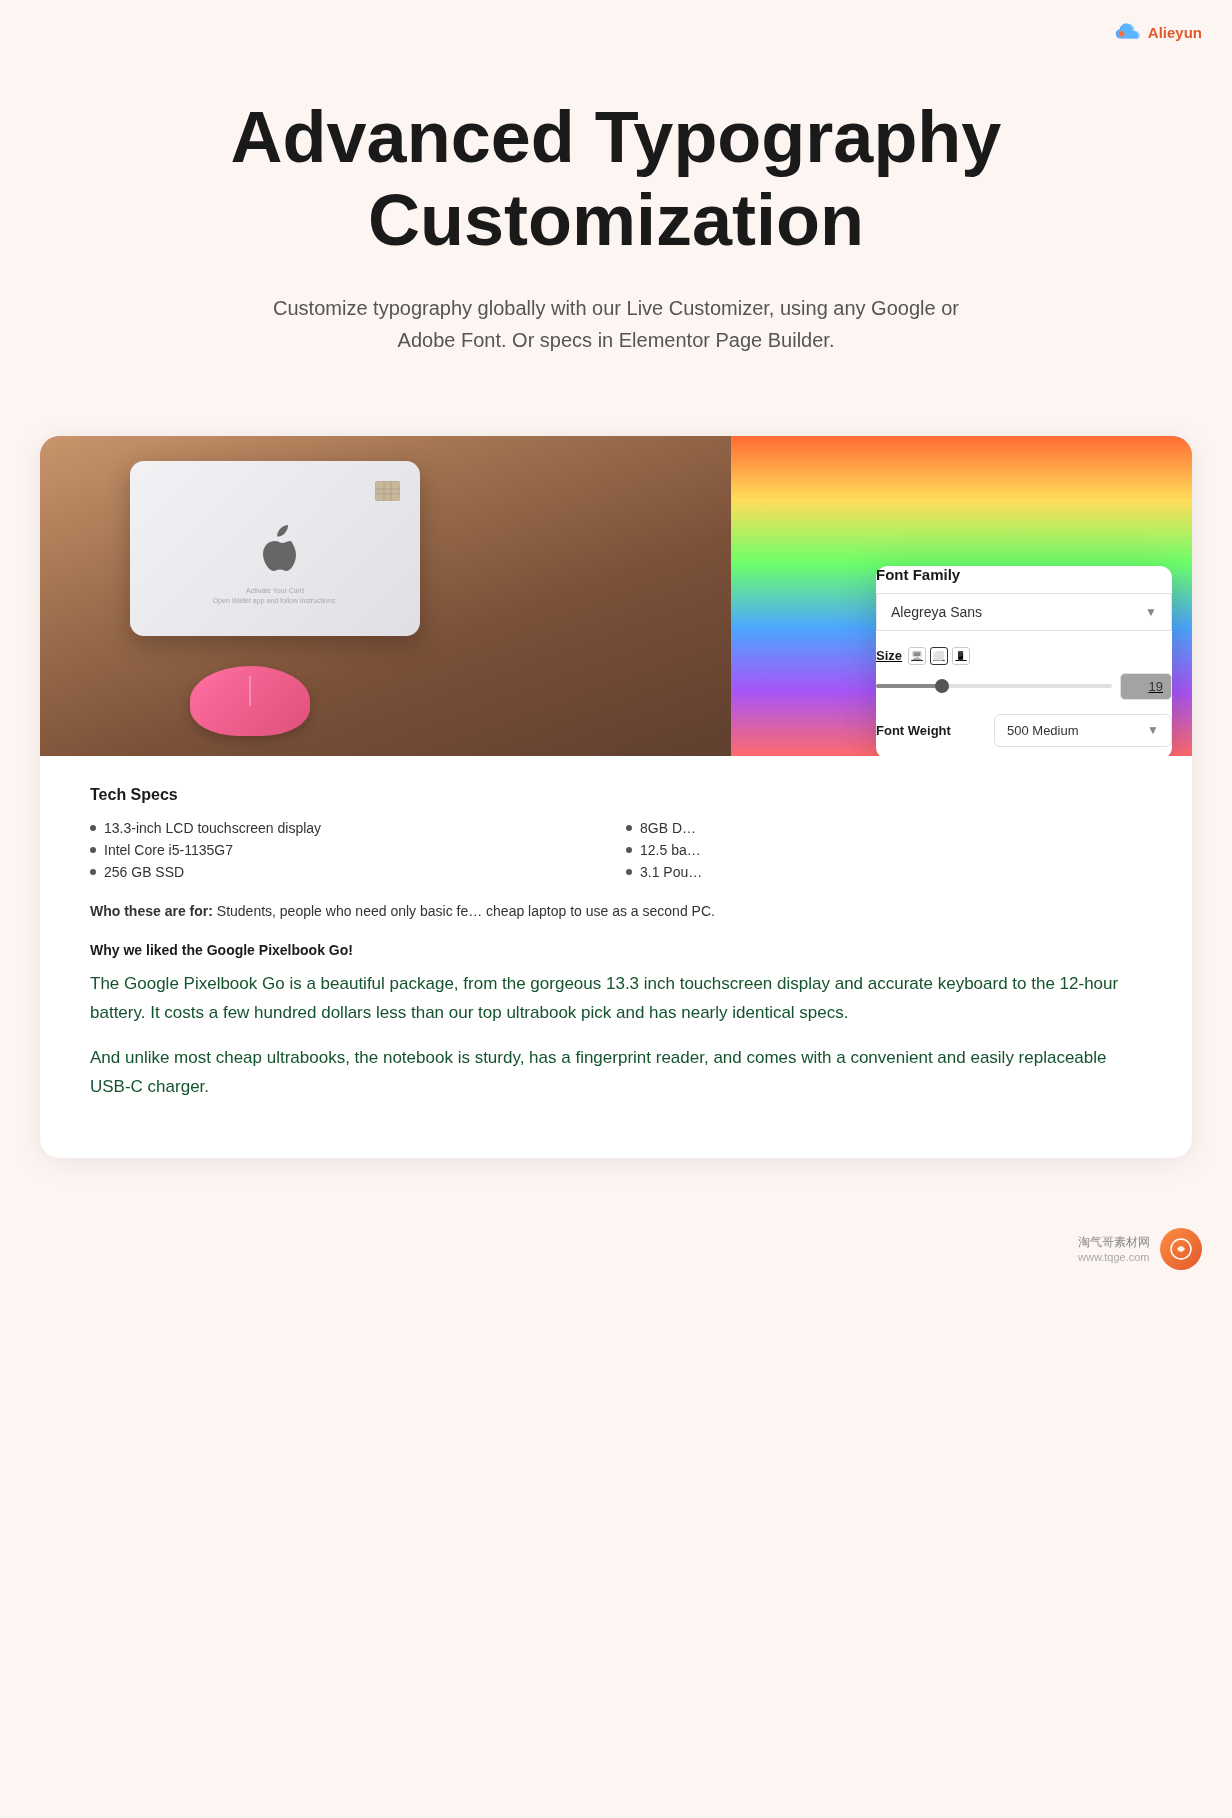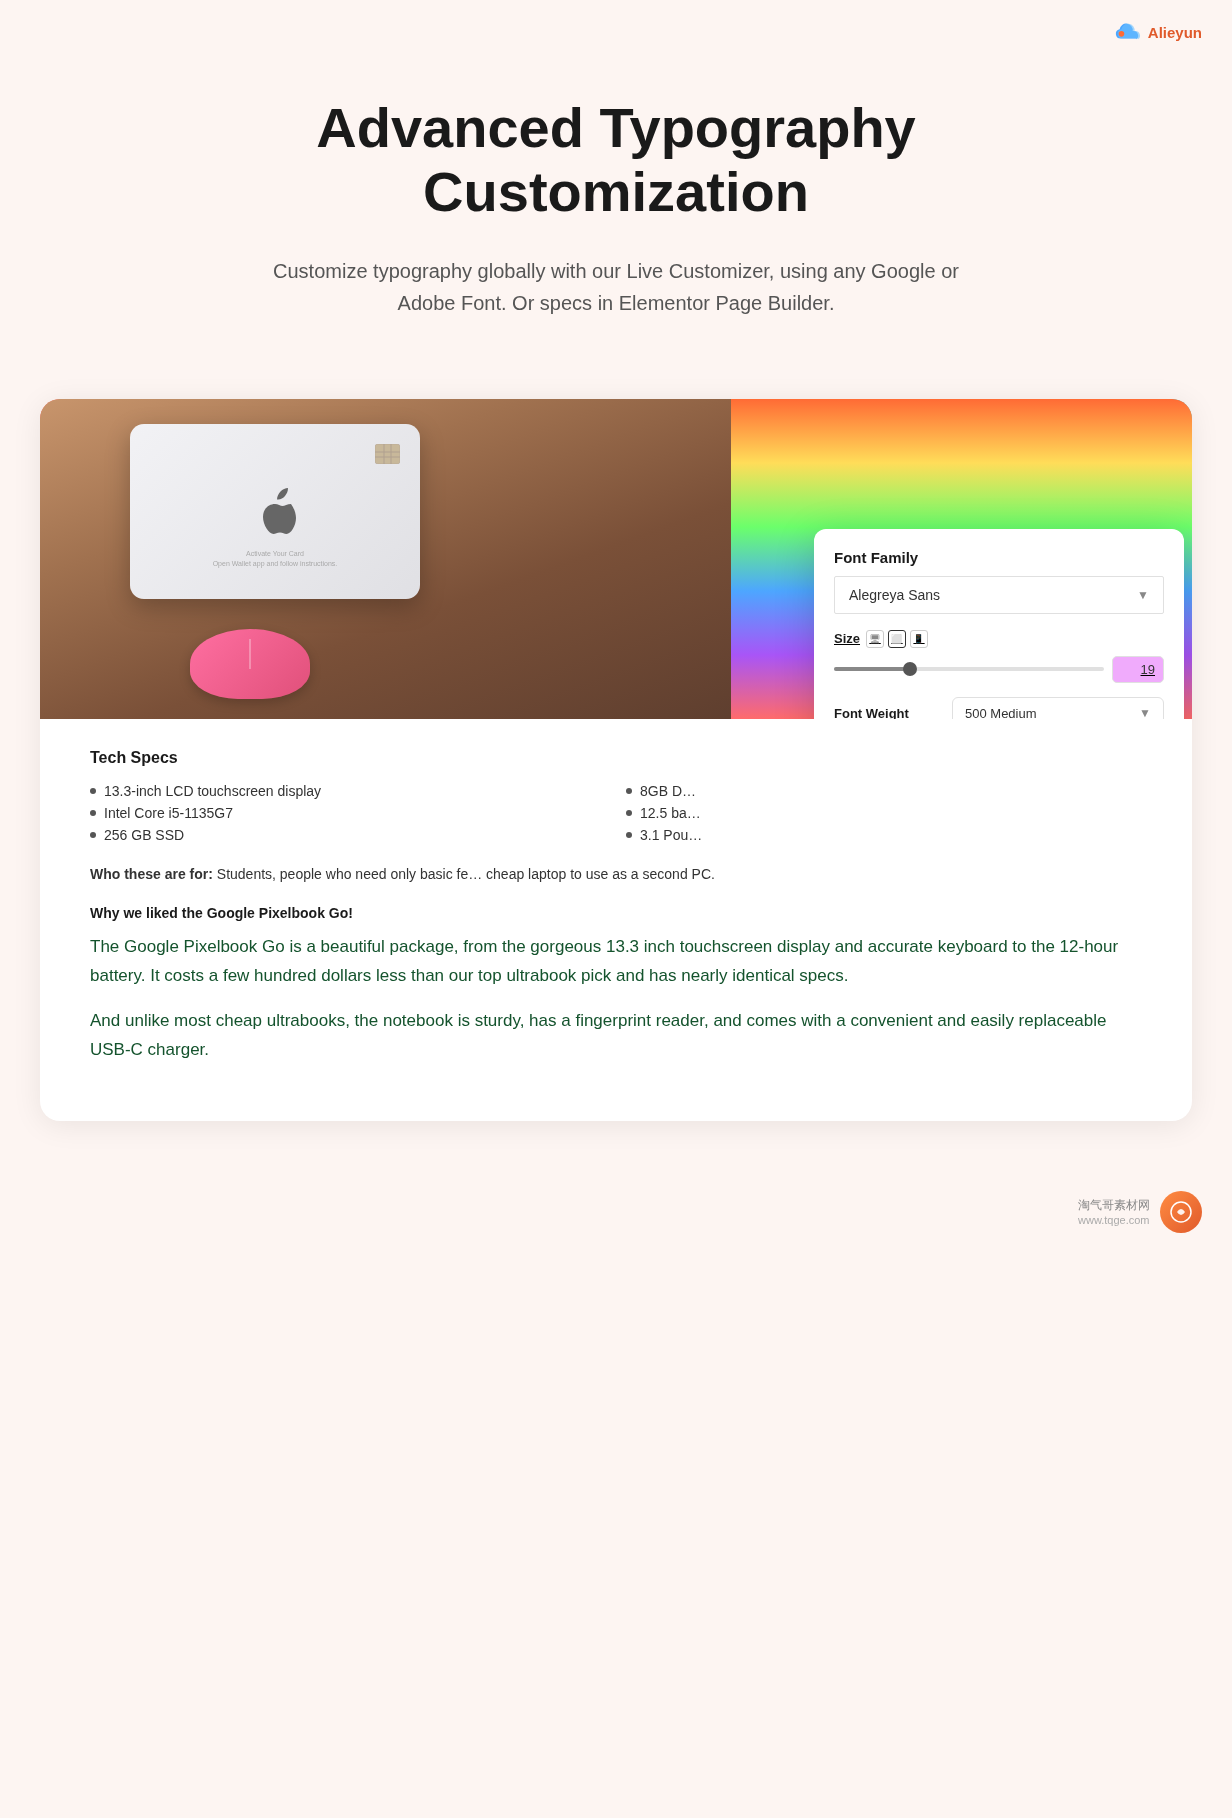--- a/index.html
+++ b/index.html
@@ -37,21 +37,21 @@
     }
     .personalize-label {
       font-size: 14px;
       font-weight: 800;
       letter-spacing: 2.5px;
       color: #e05a2b;
       text-transform: uppercase;
       margin-bottom: 20px;
     }
     .hero-title {
-      font-size: 56px;
+      font-size: 72px;
       font-weight: 900;
       color: #1a1a1a;
       line-height: 1.15;
       margin-bottom: 30px;
     }
     .hero-subtitle {
       font-size: 20px;
       color: #555;
       line-height: 1.6;
       max-width: 700px;
@@ -80,26 +80,25 @@
       width: 100%;
       height: 100%;
       background: linear-gradient(135deg, #ff6b6b 0%, #ffd93d 30%, #6bcb77 60%, #4d96ff 100%);
       position: relative;
     }
 
     
     .typography-panel {
       position: absolute;
       top: 130px;
-      right: 8px;
-      width: 370px;
+      right: 20px;
+      width: 296px;
       background: #fff;
       border-radius: 12px;
       box-shadow: 0 8px 40px rgba(0,0,0,0.18);
-      padding: 20px;
       z-index: 10;
     }
     .panel-section-title {
       font-size: 15px;
       font-weight: 700;
       color: #1a1a1a;
       margin-bottom: 10px;
     }
     .font-family-dropdown {
       width: 100%;
@@ -187,21 +186,21 @@
       cursor: pointer;
     }
     .slider-value {
       width: 52px;
       border: 1.5px solid #e0e0e0;
       border-radius: 5px;
       padding: 5px 8px;
       font-size: 13px;
       text-align: right;
       color: #333;
-      background: #f0abfc;
+      background: #a3a3a3;
       flex-shrink: 0;
     }
 
     .select-row {
       display: flex;
       align-items: center;
       gap: 8px;
       margin-bottom: 12px;
     }
     .select-label {

